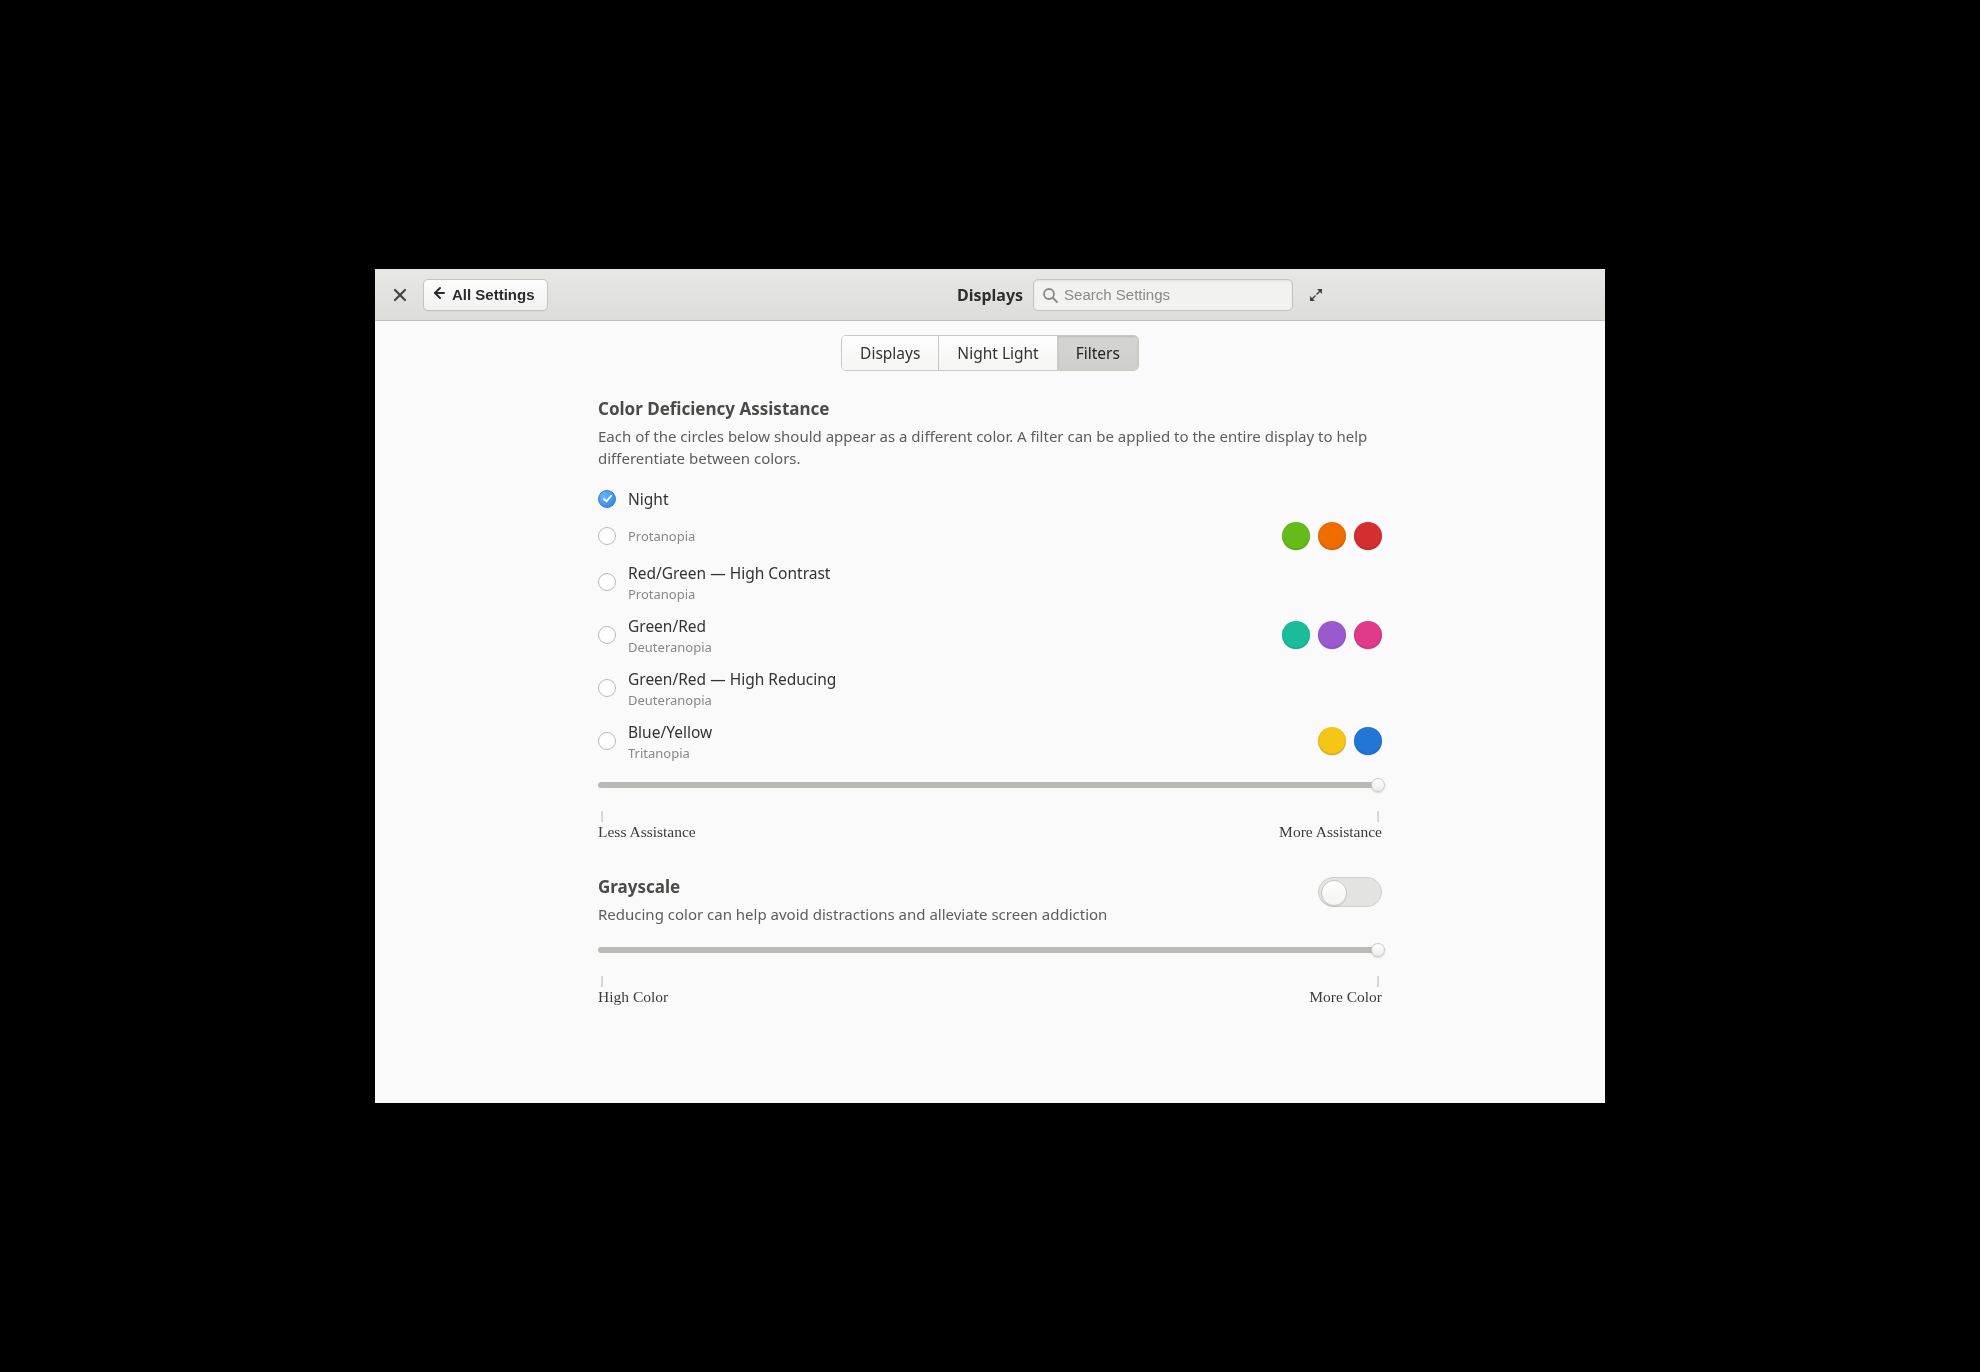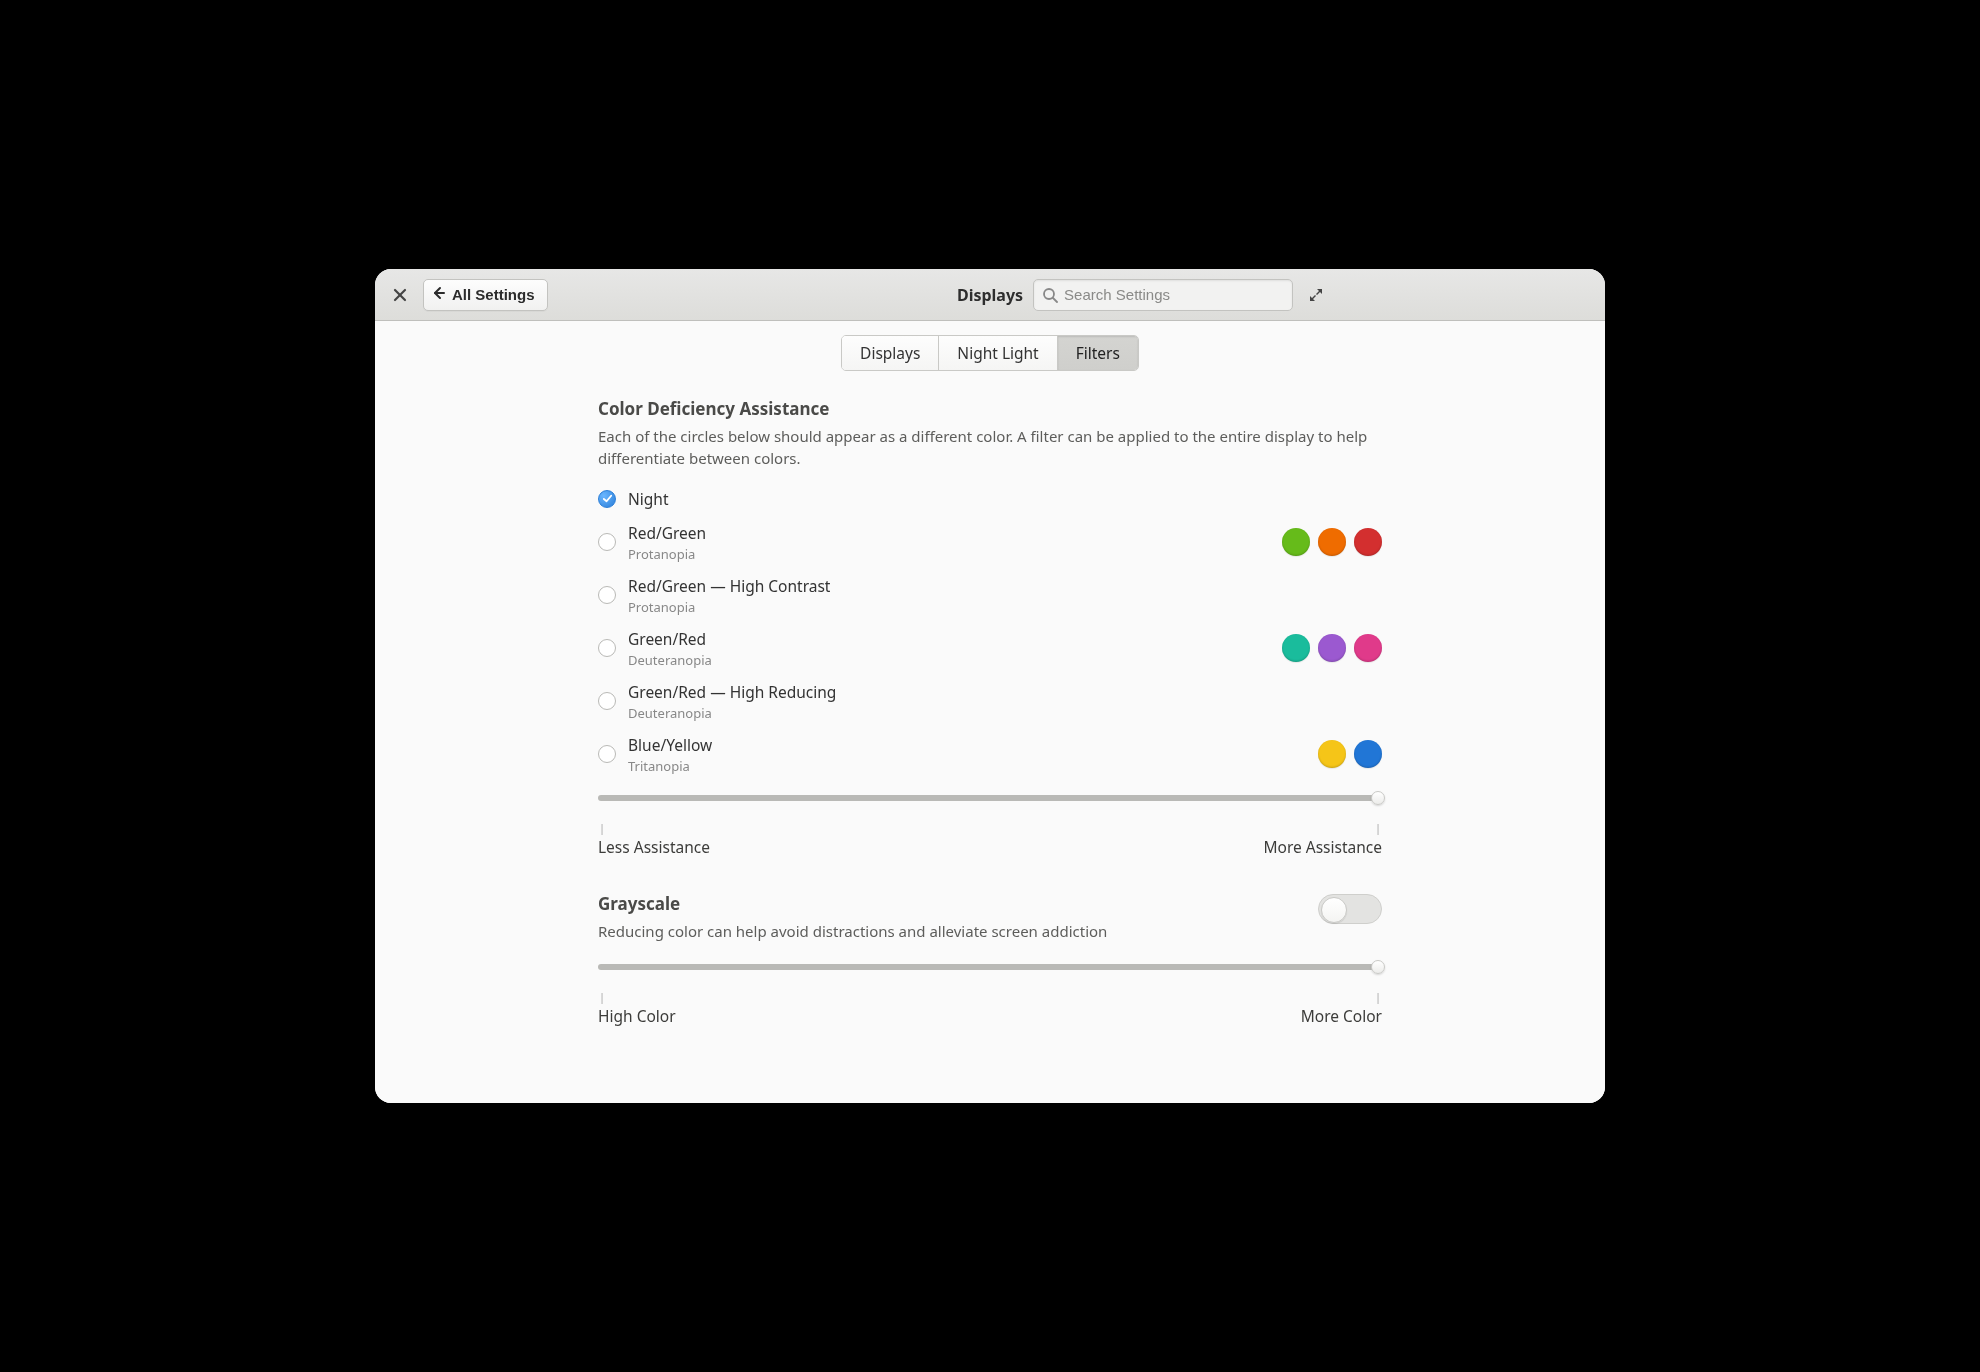--- a/index.html
+++ b/index.html
@@ -11,21 +11,21 @@
   color: #333;
   display: flex;
   align-items: center;
   justify-content: center;
   min-height: 100vh;
 }
 .window {
   width: 1230px;
   height: 834px;
   background: #fafafa;
-  border-radius: 16px;
+  border-radius: 0;
   box-shadow: 0 10px 40px rgba(0,0,0,0.5);
   display: flex;
   flex-direction: column;
   overflow: hidden;
 }
 .headerbar {
   background: linear-gradient(#e7e7e6, #ddddda);
   border-bottom: 1px solid #bfbfbc;
   height: 52px;
   display: flex;
@@ -185,20 +185,21 @@
 .slider-ticks {
   display: flex; justify-content: space-between;
   font-size: 11px; color: #aaa;
   margin-top: 5px;
   padding: 0 1px;
 }
 .slider-labels {
   display: flex; justify-content: space-between;
   font-size: 15.5px; color: #3c3c3a;
   margin-top: 1px;
+  font-family: Liberation Serif, serif;
 }
 
 .section2 { margin-top: 34px; }
 .section2-head { display: flex; align-items: flex-start; gap: 14px; }
 .section2-text { flex: 1; }
 .toggle {
   width: 64px; height: 30px;
   border-radius: 15px;
   background: #e3e3e1;
   border: 1px solid #cfcfcc;
@@ -282,21 +283,20 @@
                 <polyline points="2,6.5 5,9 10,3"></polyline>
               </svg>
             </span>
             <div class="opt-labels">
               <div class="opt-title">Night</div>
             </div>
           </div>
           <div class="option-row">
             <span class="radio"></span>
             <div class="opt-labels">
-              <div class="opt-title">Red/Green</div>
               <div class="opt-sub">Protanopia</div>
             </div>
             <div class="swatches">
               <span class="swatch" style="background: rgb(102, 187, 26);"></span>
               <span class="swatch" style="background: rgb(239, 108, 0);"></span>
               <span class="swatch" style="background: rgb(211, 47, 47);"></span>
             </div>
           </div>
           <div class="option-row">
             <span class="radio"></span>

